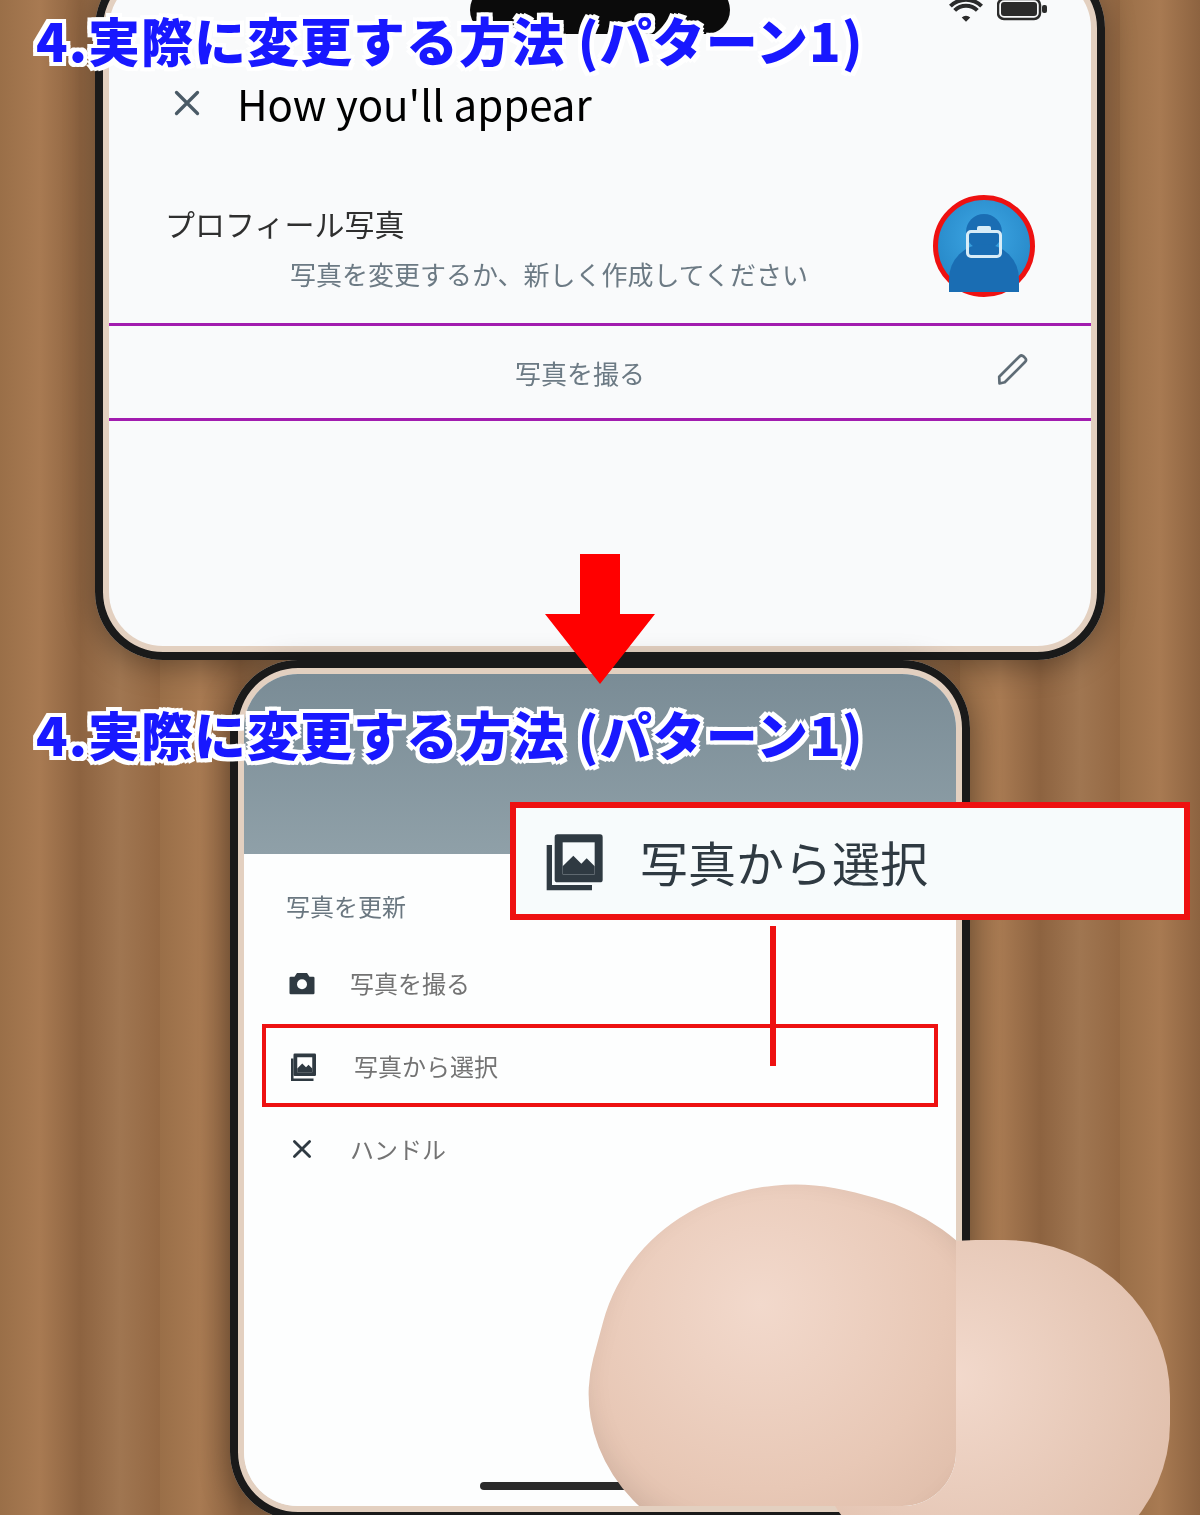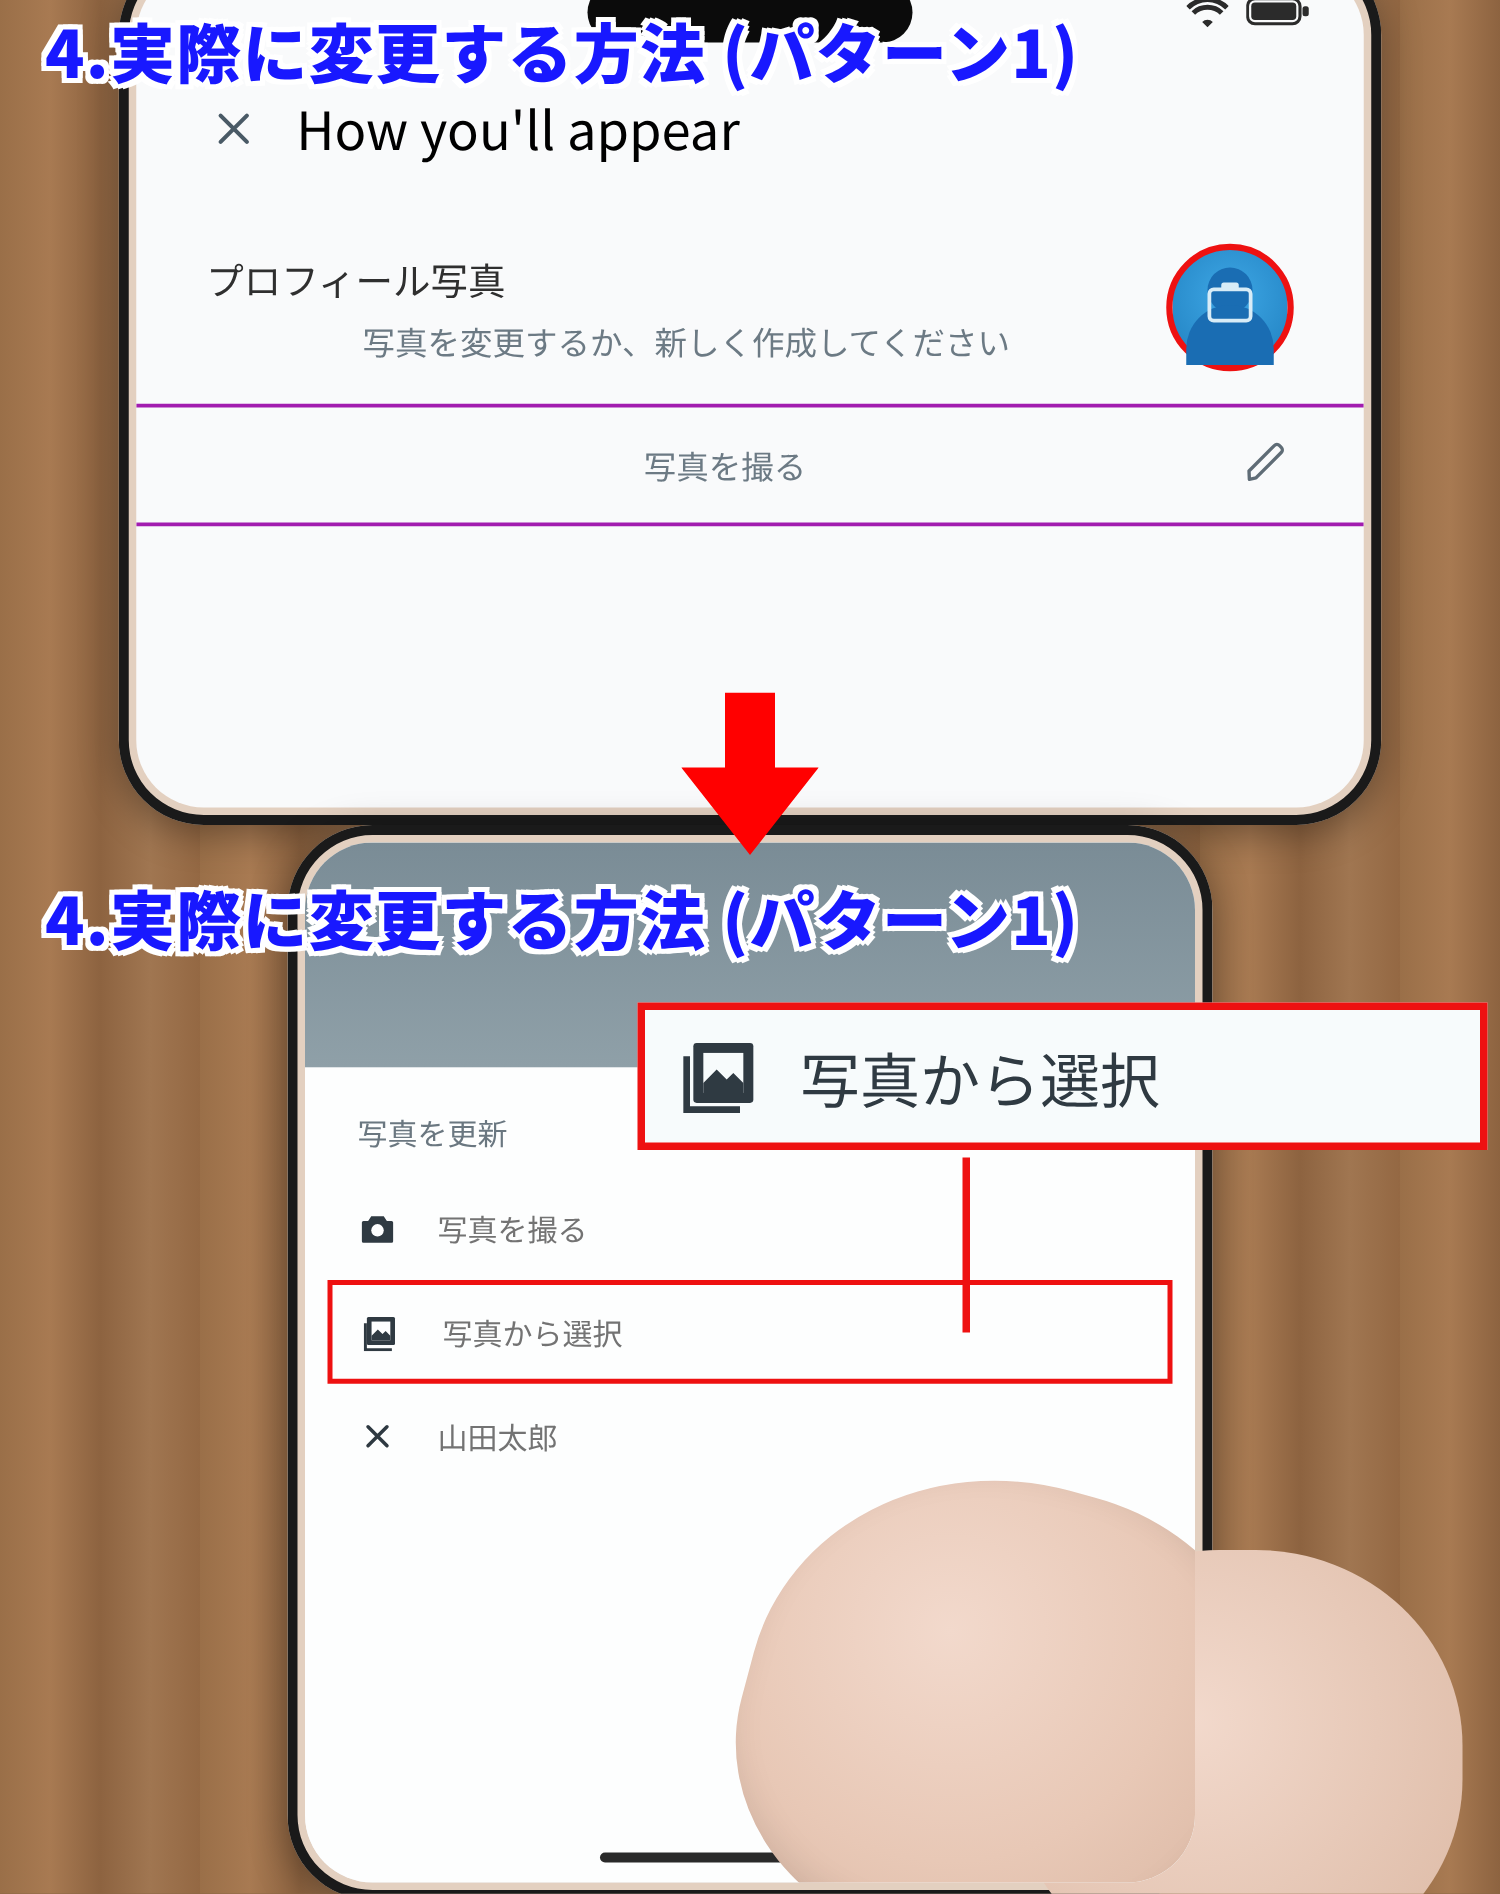--- a/index.html
+++ b/index.html
@@ -375,21 +375,21 @@
         </span>
         <span class="lab">写真から選択</span>
       </div>
 
       <div class="sheet-row">
         <span class="sheet-icon">
           <svg width="26" height="26" viewBox="0 0 24 24">
               <path d="M5 5l14 14M19 5L5 19" stroke="currentColor" stroke-width="2.6" stroke-linecap="round"></path>
             </svg>
         </span>
-        <span class="lab">山田太郎</span>
+        <span class="lab">ハンドル</span>
       </div>
 
       <div class="home-indicator"></div>
     </div>
     <div class="finger"></div>
   </div>
 </div>
 
 <div class="callout">
   <span class="ic">

